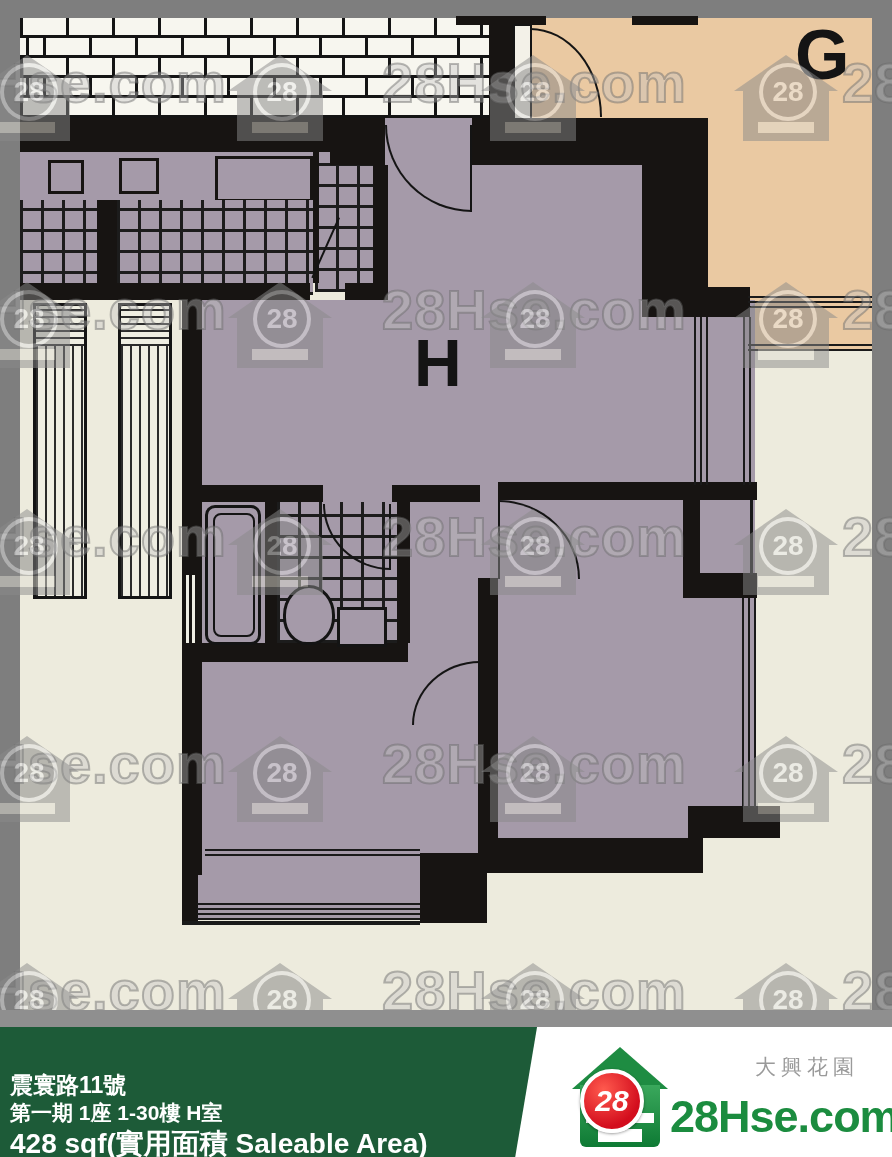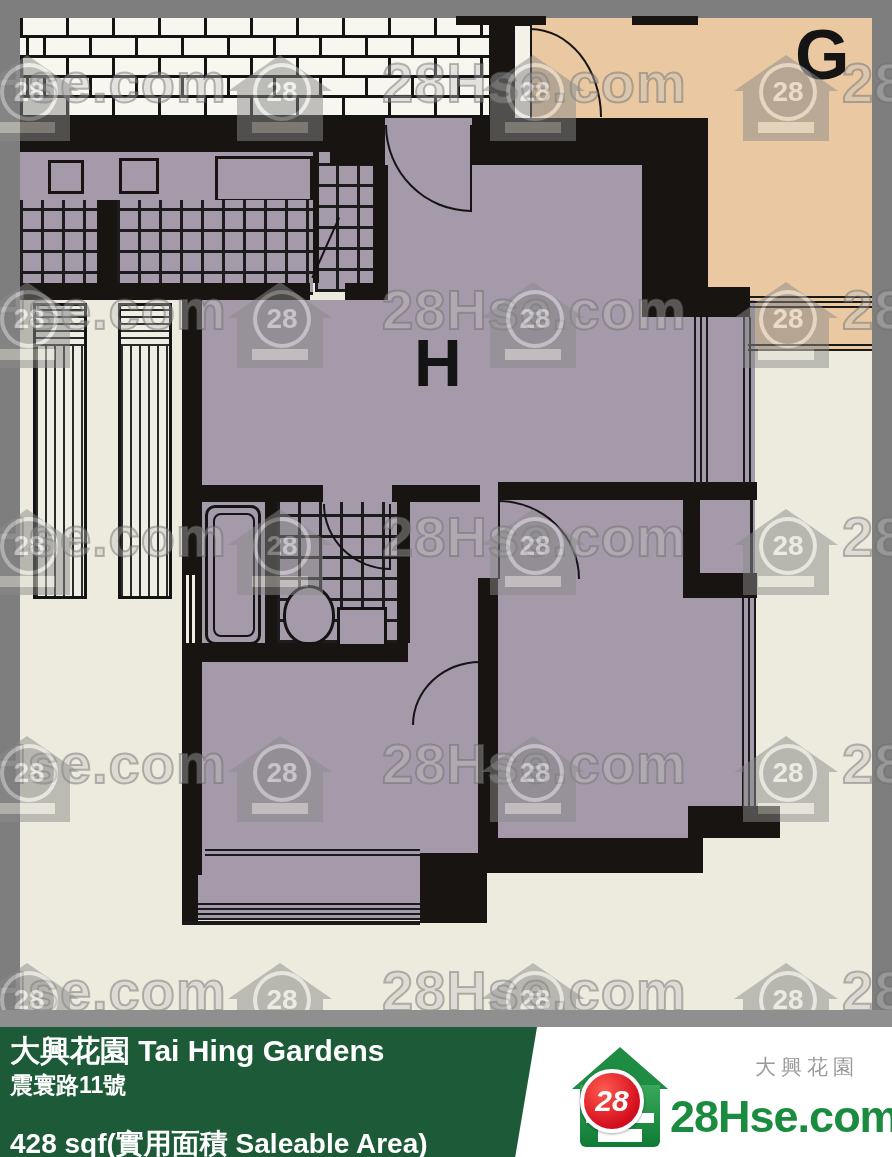--- a/index.html
+++ b/index.html
@@ -337,22 +337,22 @@
       <div class="wm-roof"></div>
       <div class="wm-body"></div>
       <div class="wm-ring">28</div>
     </div>
   </div>
 
 <div id="gray-strip"></div>
 
 <div id="info-bar">
   <div id="green-banner"></div>
-  <div id="bar-title" class="bar-text">大興花園 Tai Hing Gardens</div>
   <div id="bar-address" class="bar-text">震寰路11號</div>
+  <div id="bar-phase" class="bar-text">第一期 1座 1-30樓 H室</div>
   <div id="bar-area" class="bar-text">428 sqf(實用面積 Saleable Area)</div>
 
   <div id="site-logo">
     <div id="logo-house">
       <div id="logo-roof"></div>
       <div id="logo-body"></div>
       <div id="logo-band"></div>
       <div id="logo-door"></div>
       <div id="logo-badge">28</div>
     </div>

